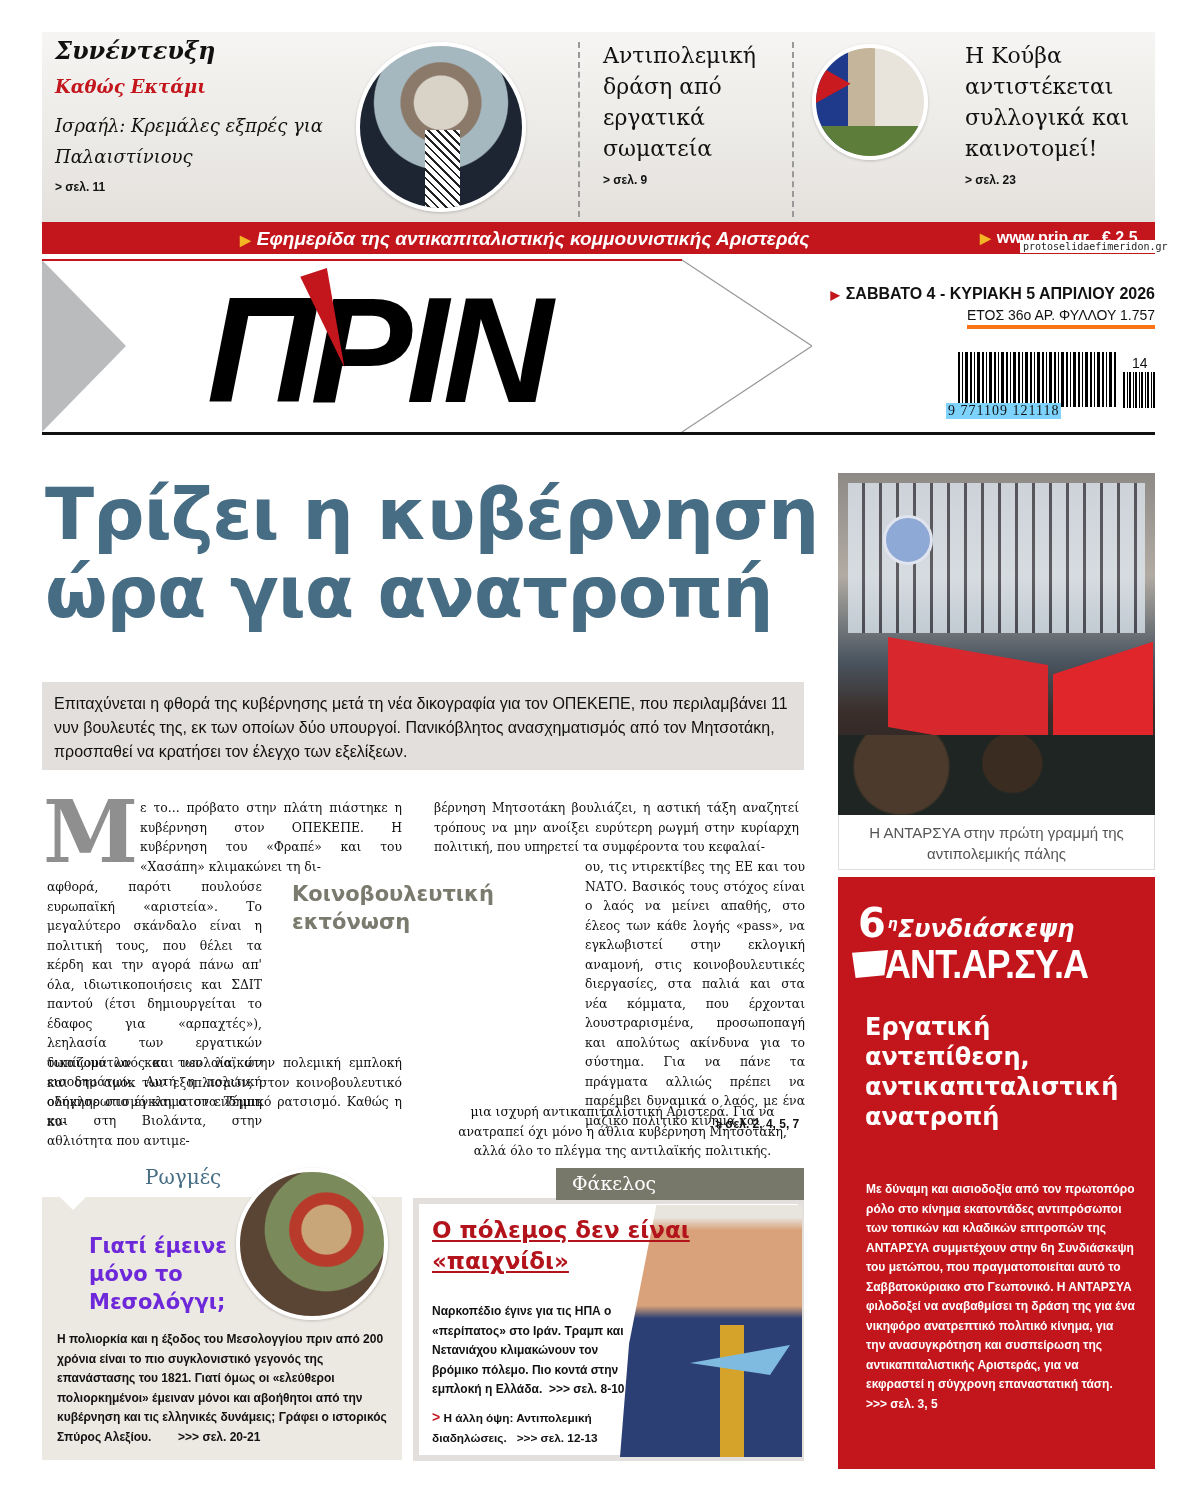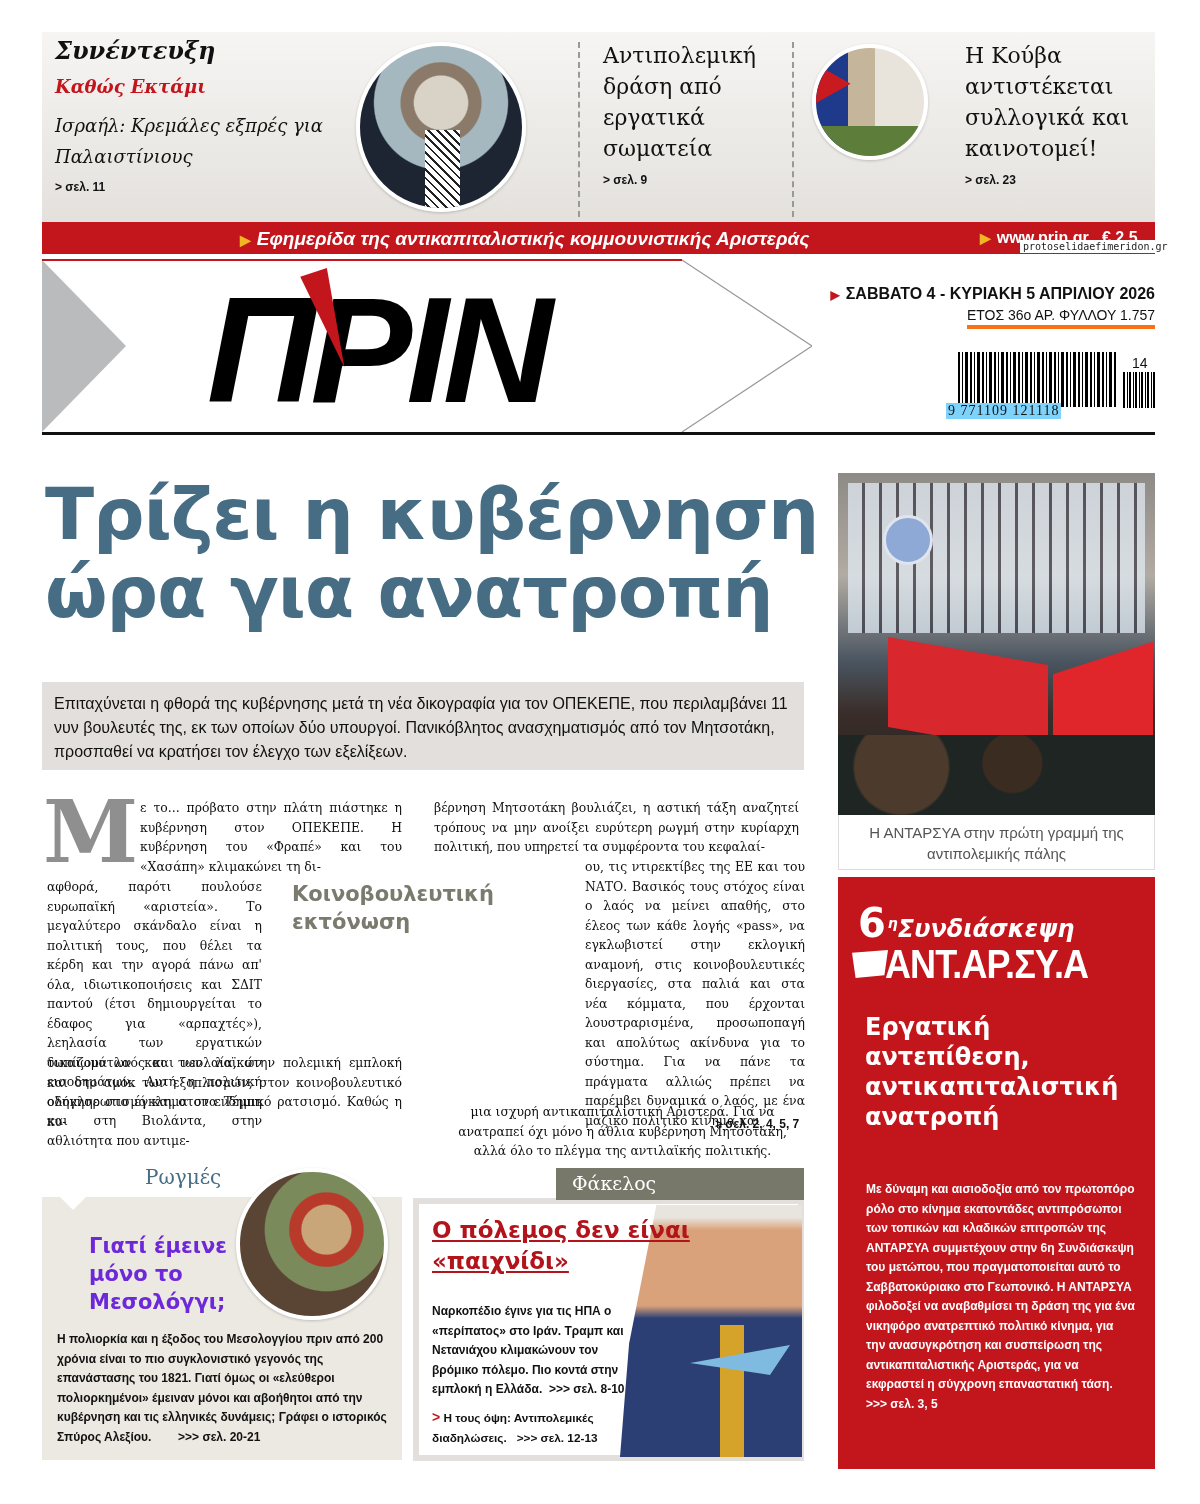--- a/index.html
+++ b/index.html
@@ -185,13 +185,13 @@
 <div class="abs bl-body"><span>Η πολιορκία και η έξοδος του Μεσολογγίου πριν από 200 χρόνια είναι το πιο συγκλονιστικό γεγονός της επανάστασης του 1821. Γιατί όμως οι «ελεύθεροι πολιορκημένοι» έμειναν μόνοι και αβοήθητοι από την κυβέρνηση και τις ελληνικές δυνάμεις; Γράφει ο ιστορικός Σπύρος Αλεξίου.</span> &nbsp;&nbsp;&nbsp;&nbsp;&nbsp;&nbsp; <span>&gt;&gt;&gt; σελ. 20-21</span></div>
 
 <div class="abs bm-box"></div>
 <div class="abs bm-tab">Φάκελος</div>
 <div class="abs bm-photo">
     <div class="bm-tie"></div>
     <div class="bm-plane"></div>
   </div>
 <div class="abs bm-title">Ο πόλεμος δεν είναι «παιχνίδι»</div>
 <div class="abs bm-body"><span>Ναρκοπέδιο έγινε για τις ΗΠΑ ο «περίπατος» στο Ιράν. Τραμπ και Νετανιάχου κλιμακώνουν τον βρόμικο πόλεμο. Πιο κοντά στην εμπλοκή η Ελλάδα.</span> &nbsp;<span>&gt;&gt;&gt; σελ. 8-10</span></div>
-<div class="abs bm-sub"><span class="arr">&gt;</span> <span>Η τους όψη: Αντιπολεμικές διαδηλώσεις.</span> &nbsp;&nbsp;<span>&gt;&gt;&gt; σελ. 12-13</span></div>
+<div class="abs bm-sub"><span class="arr">&gt;</span> <span>Η άλλη όψη: Αντιπολεμική διαδηλώσεις.</span> &nbsp;&nbsp;<span>&gt;&gt;&gt; σελ. 12-13</span></div>
 
 </body></html>

